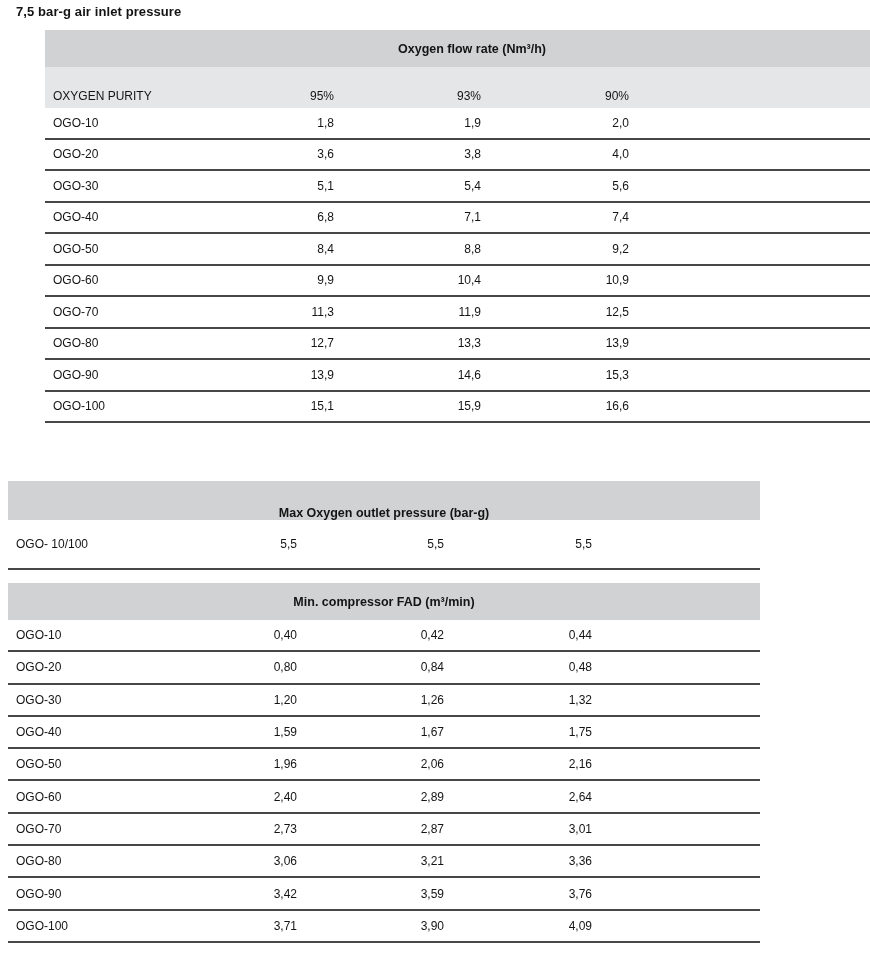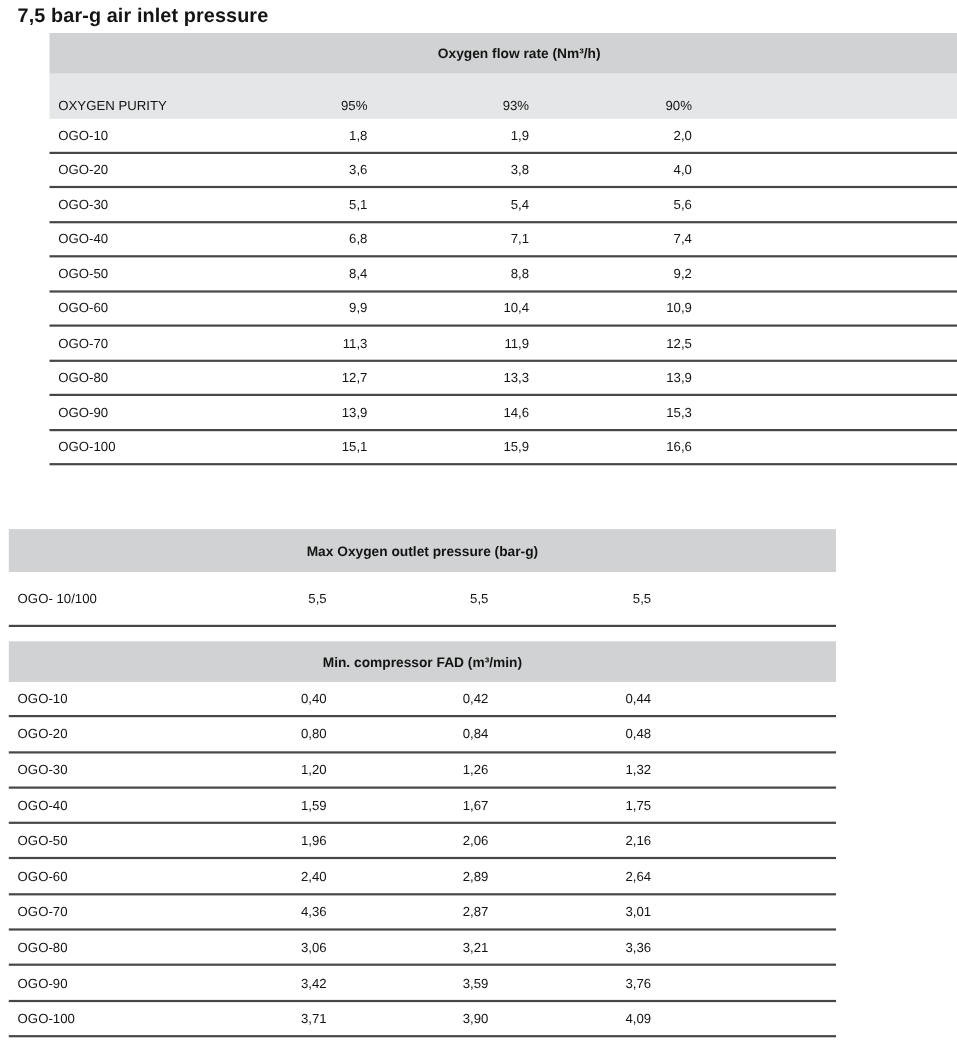--- a/index.html
+++ b/index.html
@@ -13,40 +13,40 @@
     position: relative;
     font-family: "Liberation Sans", sans-serif;
     font-size: 12px;
     color: #141414;
     overflow: hidden;
   }
   .page-title {
     position: absolute;
     left: 16px;
     top: 4px;
-    font-size: 18px;
+    font-size: 13px;
     font-weight: bold;
     letter-spacing: 0.1px;
   }
   .tbl {
     position: absolute;
     left: 8px;
   }
   .tbl-1 { top: 30px;  width: 854px; margin-left: 37px; }
   .tbl-2 { top: 481px; width: 752px; }
   .tbl-3 { top: 583px; width: 752px; }
 
   .band-dark {
     background: #d1d2d3;
     display: flex;
     align-items: center;
     justify-content: center;
   }
   .tbl-1 .band-dark { height: 37px; }
-  .tbl-2 .band-dark { height: 39px; }
+  .tbl-2 .band-dark { height: 39px; align-items: flex-end; }
   .tbl-3 .band-dark { height: 37px; }
   .band-title {
     font-weight: bold;
     font-size: 12.5px;
   }
   .band-light {
     background: #e5e6e7;
     height: 41px;
   }
   .grid-row {
@@ -217,21 +217,21 @@
       </div>
       <div class="grid-row row">
         <span class="cell label">OGO-60</span>
         <span class="cell num">2,40</span>
         <span class="cell num">2,89</span>
         <span class="cell num">2,64</span>
         <span class="cell num"></span>
       </div>
       <div class="grid-row row">
         <span class="cell label">OGO-70</span>
-        <span class="cell num">4,36</span>
+        <span class="cell num">2,73</span>
         <span class="cell num">2,87</span>
         <span class="cell num">3,01</span>
         <span class="cell num"></span>
       </div>
       <div class="grid-row row">
         <span class="cell label">OGO-80</span>
         <span class="cell num">3,06</span>
         <span class="cell num">3,21</span>
         <span class="cell num">3,36</span>
         <span class="cell num"></span>

